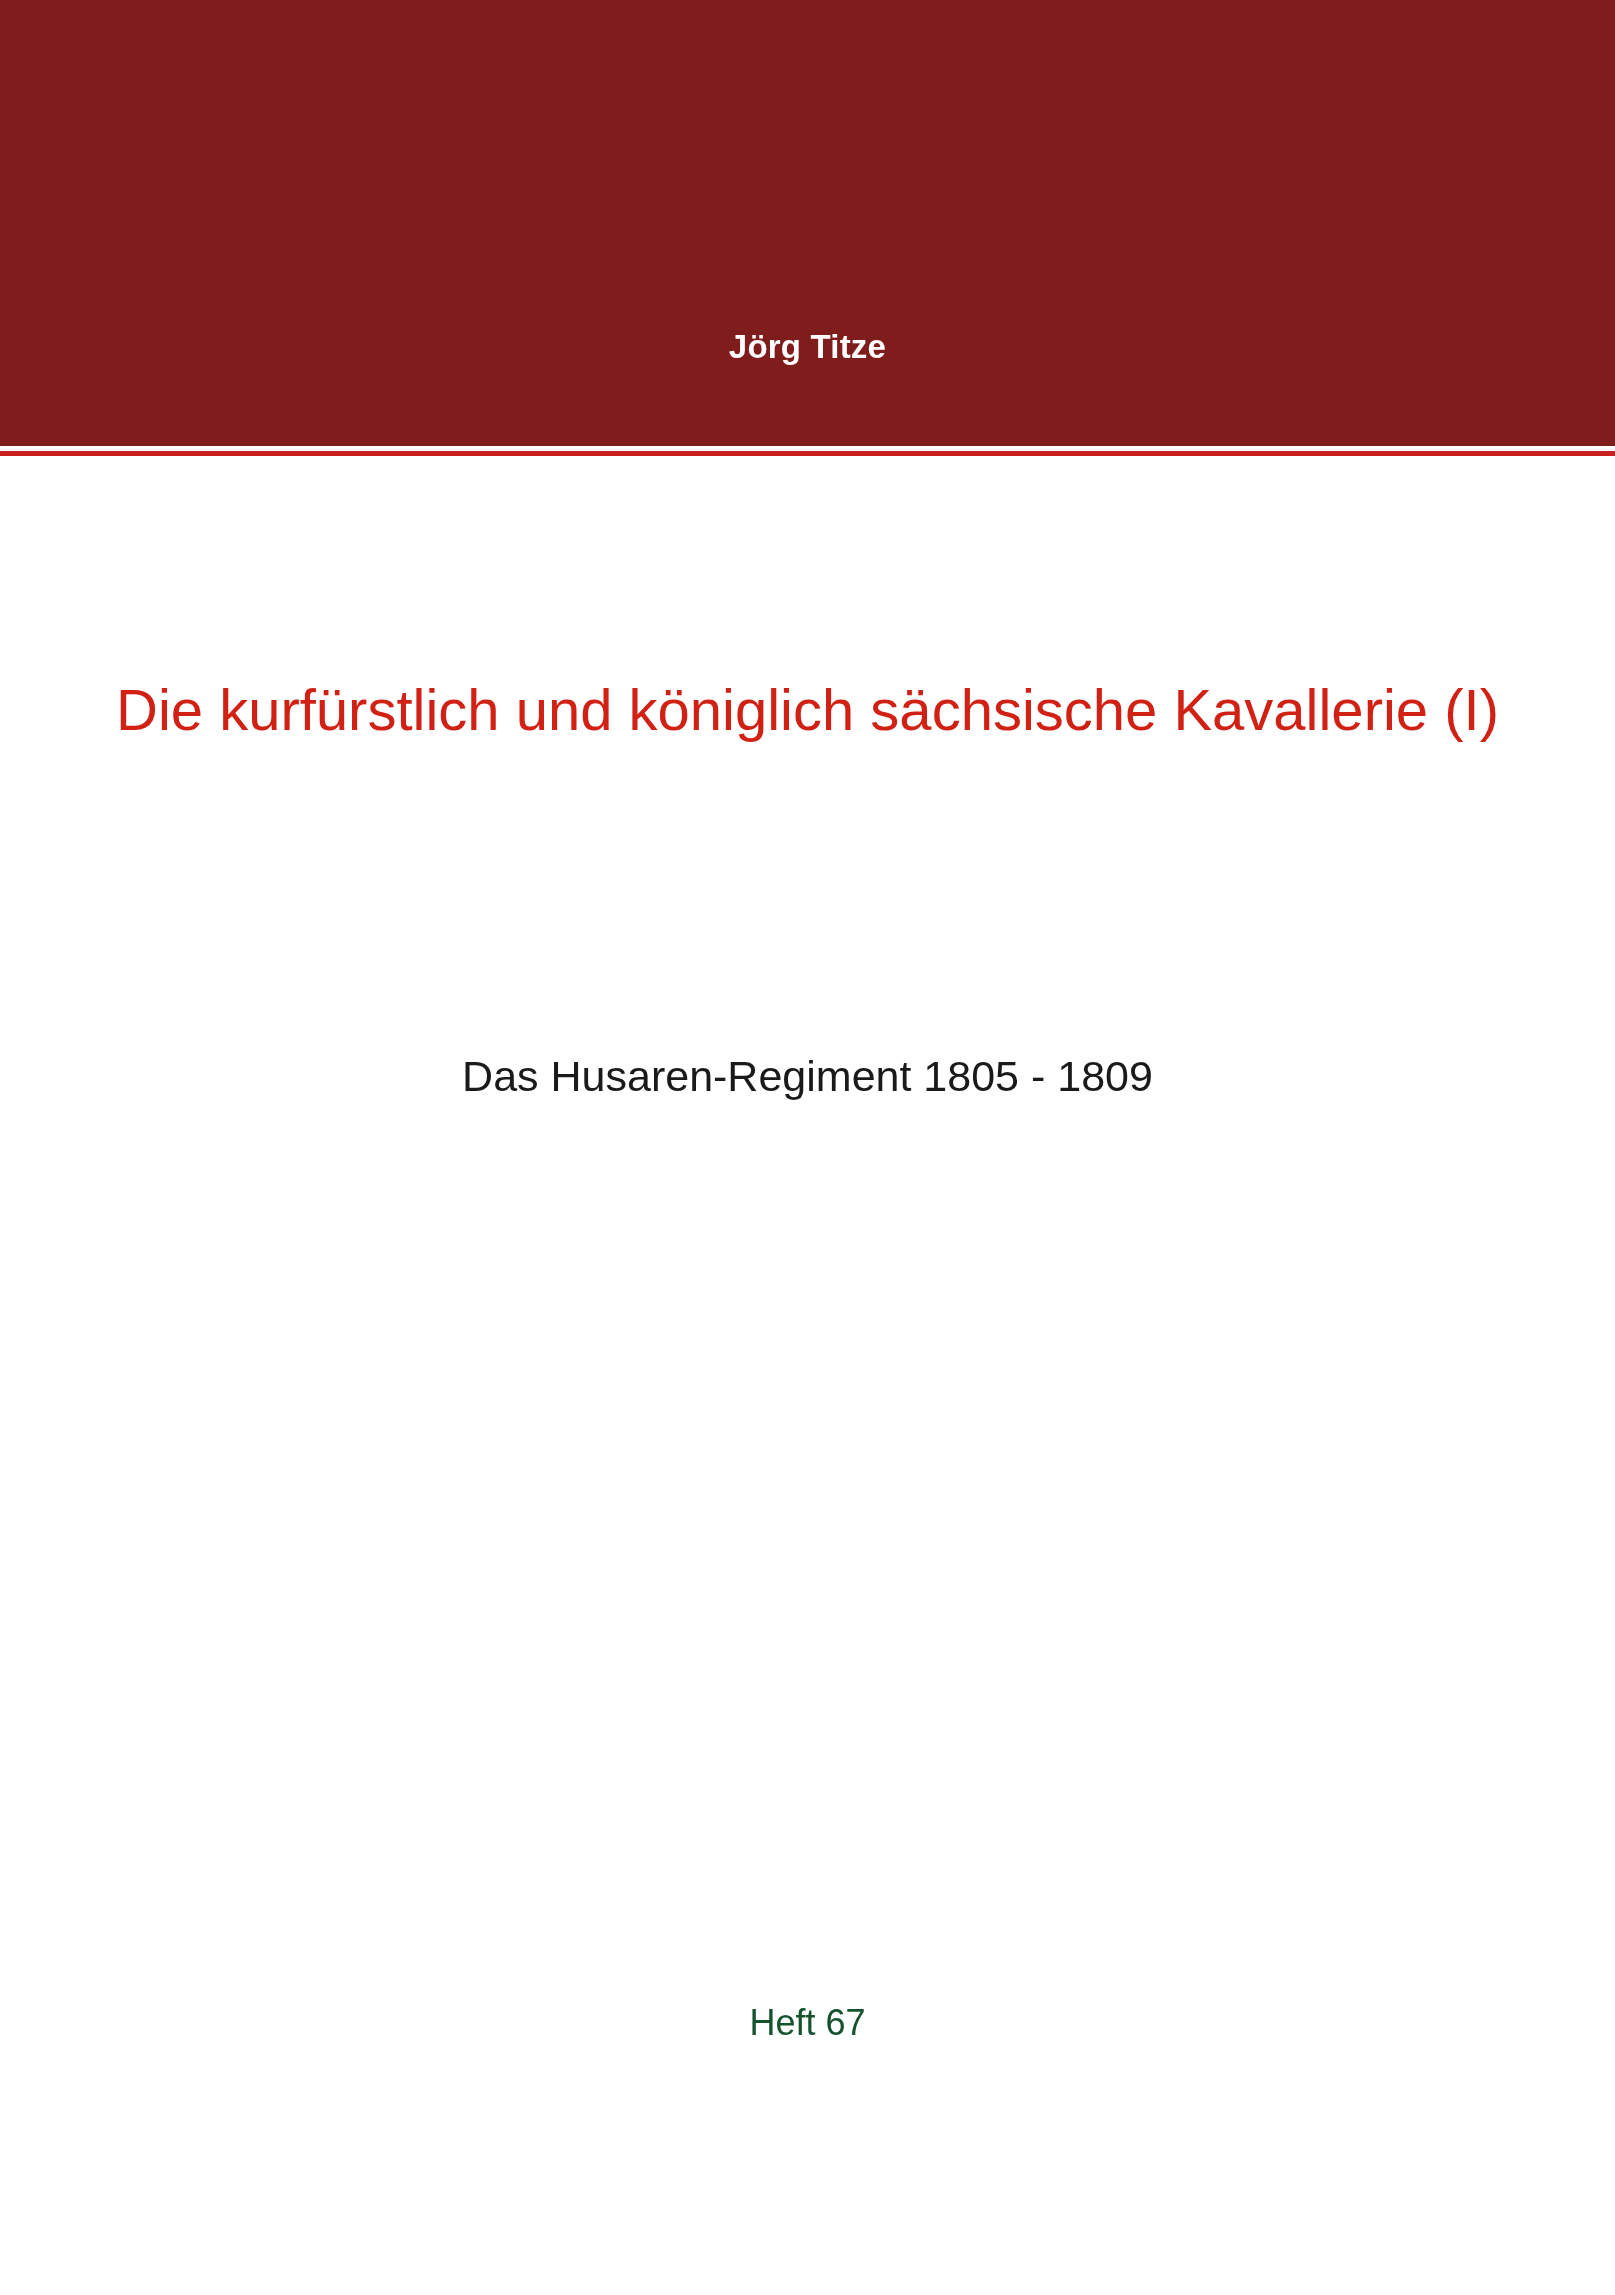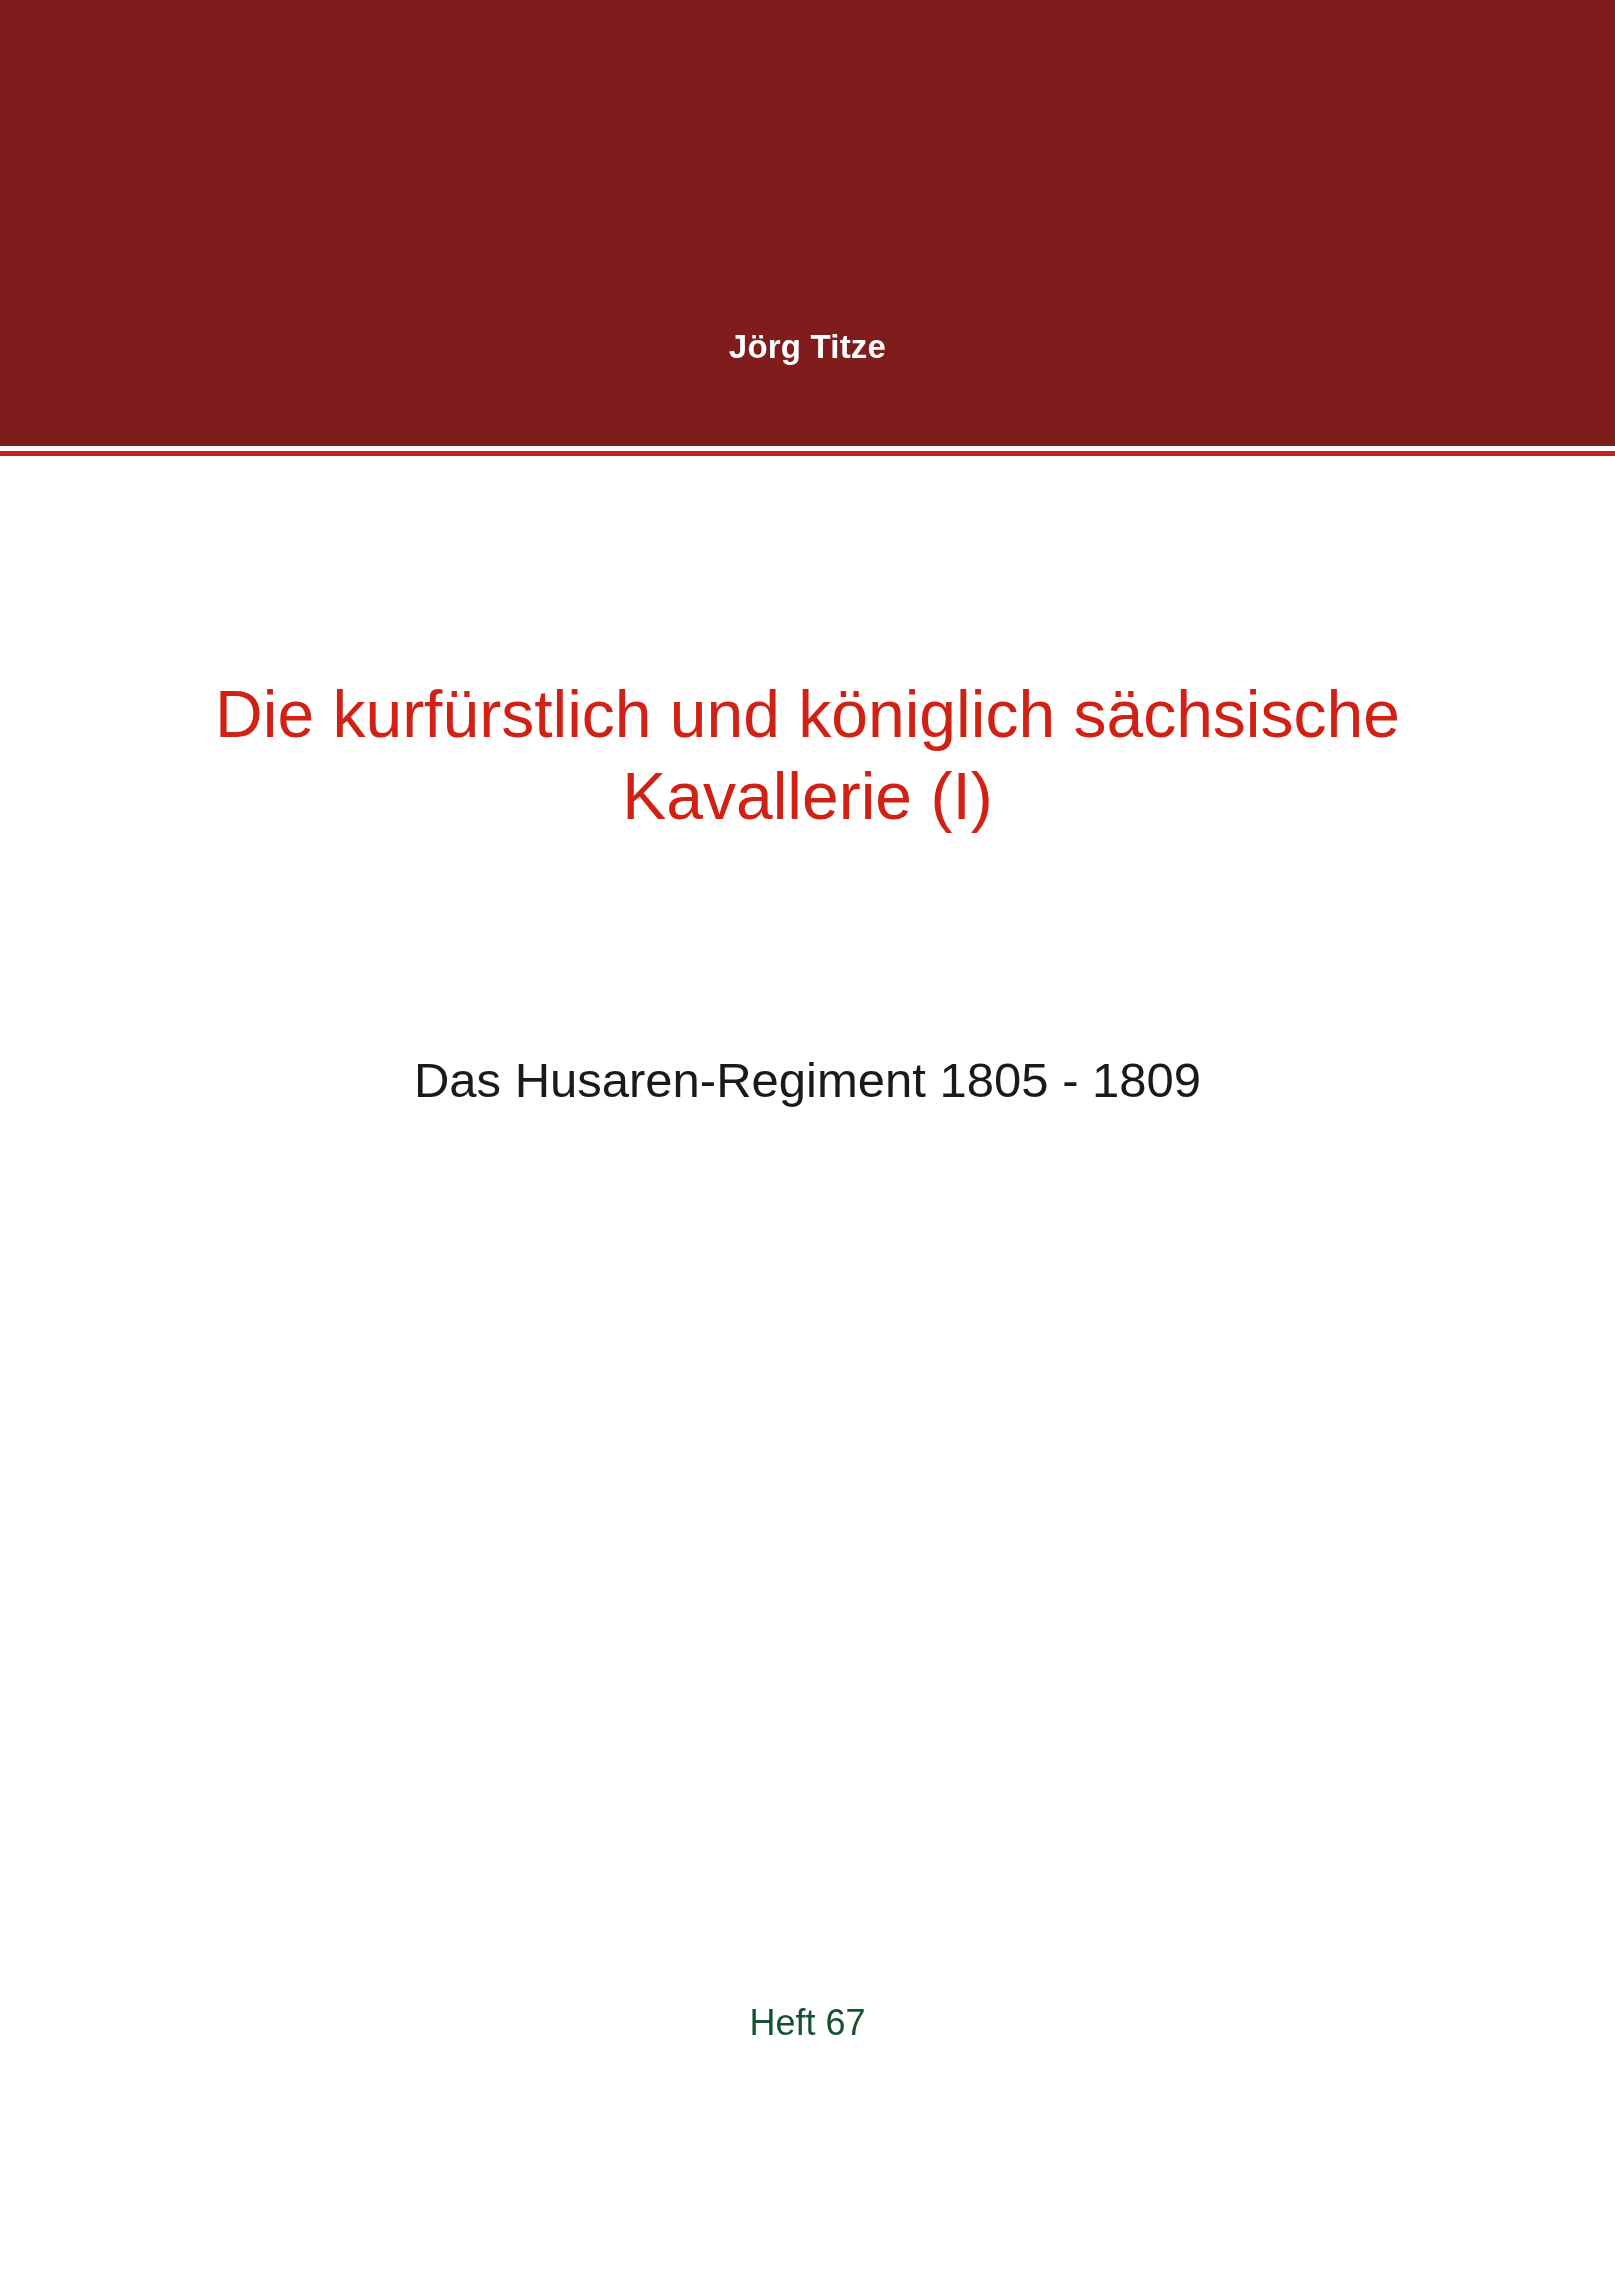--- a/index.html
+++ b/index.html
@@ -51,33 +51,33 @@
     width: 100%;
     height: 1845px;
   }
   .title {
     position: absolute;
     left: 86px;
     top: 223px;
     width: 1443px;
     text-align: center;
     color: #d12114;
-    font-size: 66px;
+    font-size: 58px;
     line-height: 1.24;
     font-weight: normal;
     margin: 0;
   }
   .subtitle {
     position: absolute;
     left: 86px;
     top: 601px;
     width: 1443px;
     text-align: center;
     color: #1a1a1a;
-    font-size: 49px;
+    font-size: 43px;
     font-weight: normal;
     margin: 0;
   }
   .issue {
     position: absolute;
     left: 86px;
     top: 1551px;
     width: 1443px;
     text-align: center;
     color: #14532d;

